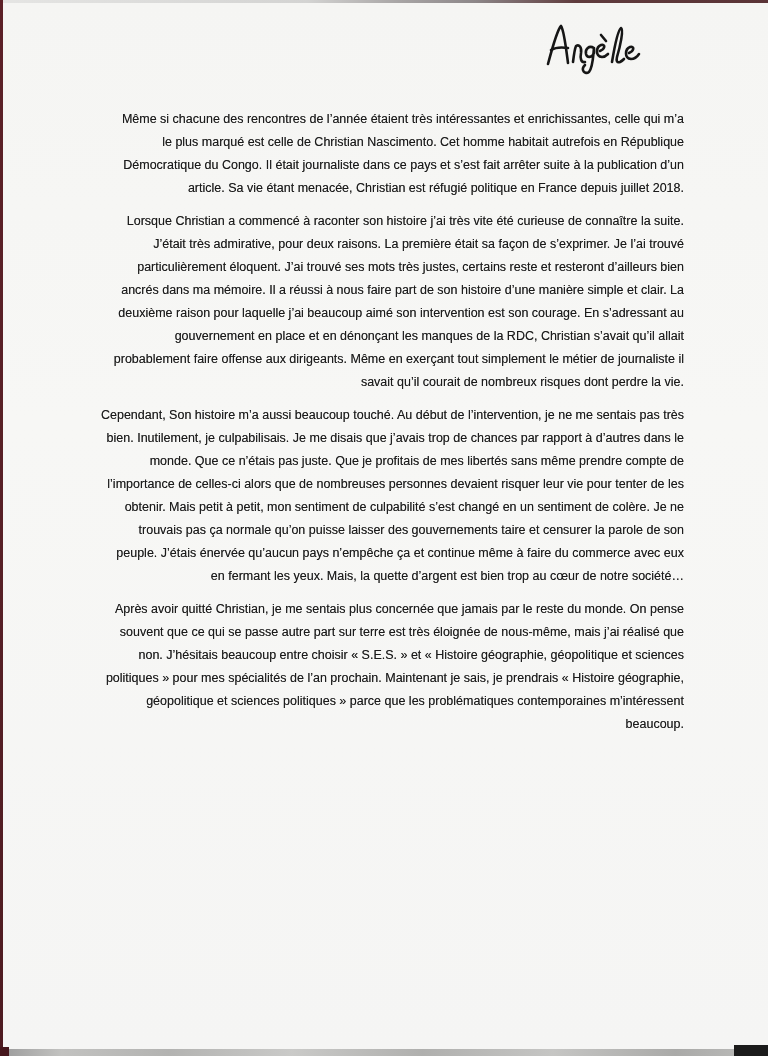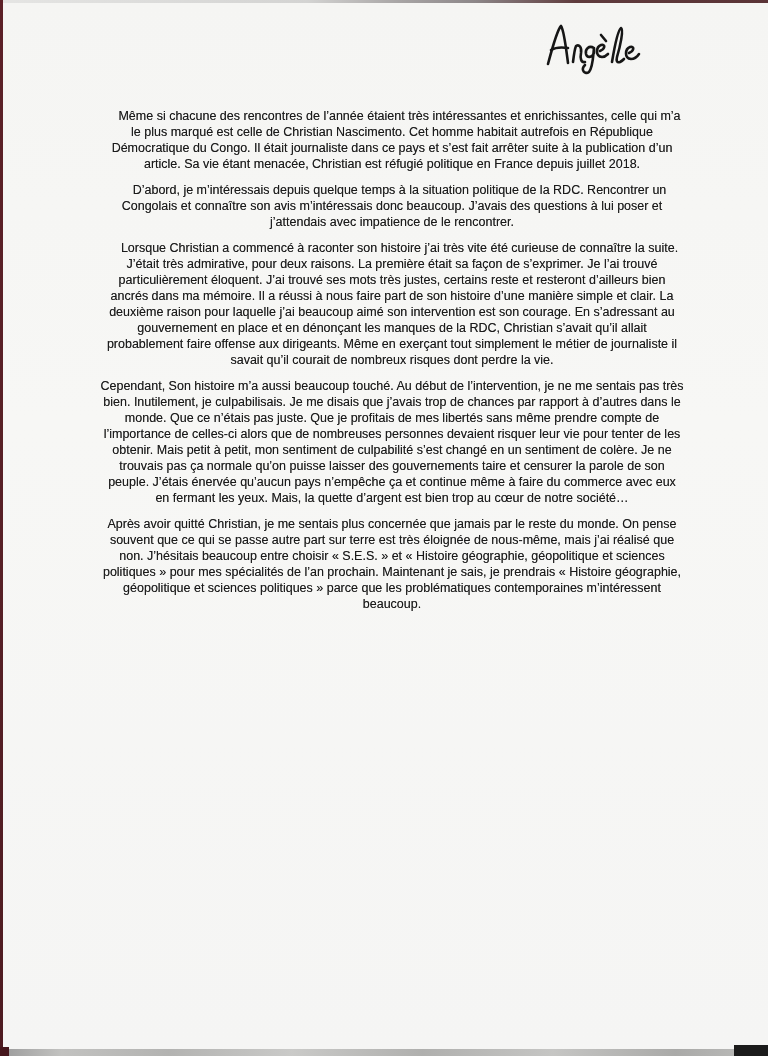--- a/index.html
+++ b/index.html
@@ -69,22 +69,22 @@
   }
   .signature svg { display: block; }
   
   .essay {
     position: absolute;
     left: 100px;
     top: 108px;
     width: 584px;
     color: #1b1b1b;
     font-size: 12.5px;
-    line-height: 16px;
-    text-align: center;
+    line-height: 23px;
+    text-align: right;
     text-shadow: 0 0 0.4px rgba(20,20,20,0.55);
   }
   .essay p {
     margin: 0 0 10px 0;
     padding: 0;
   }
   .essay p.indent {
     text-indent: 15px;
   }
 </style>
@@ -113,19 +113,18 @@
       <path d="M60,35 C65,33 66,28 61,29 C56,31 55,40 62,41 C64,41 66,40 68,38"></path>
 
       <path d="M72,46 C74,34 78,14 81,12 C84,13 80,31 77,41 C76,45 77,47 80,46 C82,45 83,44 84,43"></path>
 
       <path d="M89,37 C94,35 95,30 90,31 C85,33 84,42 91,43 C94,43 97,41 99,38"></path>
     </svg>
   </div>
 
   <div class="essay">
     <p class="indent">Même si chacune des rencontres de l’année étaient très intéressantes et enrichissantes, celle qui m’a le plus marqué est celle de Christian Nascimento. Cet homme habitait autrefois en République Démocratique du Congo. Il était journaliste dans ce pays et s’est fait arrêter suite à la publication d’un article. Sa vie étant menacée, Christian est réfugié politique en France depuis juillet 2018.</p>
-    <p class="indent">D’abord, je m’intéressais depuis quelque temps à la situation politique de la RDC. Rencontrer un Congolais et connaître son avis m’intéressais donc beaucoup. J’avais des questions à lui poser et j’attendais avec impatience de le rencontrer.</p>
     <p class="indent">Lorsque Christian a commencé à raconter son histoire j’ai très vite été curieuse de connaître la suite. J’était très admirative, pour deux raisons. La première était sa façon de s’exprimer. Je l’ai trouvé particulièrement éloquent. J’ai trouvé ses mots très justes, certains reste et resteront d’ailleurs bien ancrés dans ma mémoire. Il a réussi à nous faire part de son histoire d’une manière simple et clair. La deuxième raison pour laquelle j’ai beaucoup aimé son intervention est son courage. En s’adressant au gouvernement en place et en dénonçant les manques de la RDC, Christian s’avait qu’il allait probablement faire offense aux dirigeants. Même en exerçant tout simplement le métier de journaliste il savait qu’il courait de nombreux risques dont perdre la vie.</p>
     <p>Cependant, Son histoire m’a aussi beaucoup touché. Au début de l’intervention, je ne me sentais pas très bien. Inutilement, je culpabilisais. Je me disais que j’avais trop de chances par rapport à d’autres dans le monde. Que ce n’étais pas juste. Que je profitais de mes libertés sans même prendre compte de l’importance de celles-ci alors que de nombreuses personnes devaient risquer leur vie pour tenter de les obtenir. Mais petit à petit, mon sentiment de culpabilité s’est changé en un sentiment de colère. Je ne trouvais pas ça normale qu’on puisse laisser des gouvernements taire et censurer la parole de son peuple. J’étais énervée qu’aucun pays n’empêche ça et continue même à faire du commerce avec eux en fermant les yeux. Mais, la quette d’argent est bien trop au cœur de notre société…</p>
     <p>Après avoir quitté Christian, je me sentais plus concernée que jamais par le reste du monde. On pense souvent que ce qui se passe autre part sur terre est très éloignée de nous-même, mais j’ai réalisé que non. J’hésitais beaucoup entre choisir « S.E.S. » et « Histoire géographie, géopolitique et sciences politiques » pour mes spécialités de l’an prochain. Maintenant je sais, je prendrais « Histoire géographie, géopolitique et sciences politiques » parce que les problématiques contemporaines m’intéressent beaucoup.</p>
   </div>
 
 </div>
 
 </body></html>

